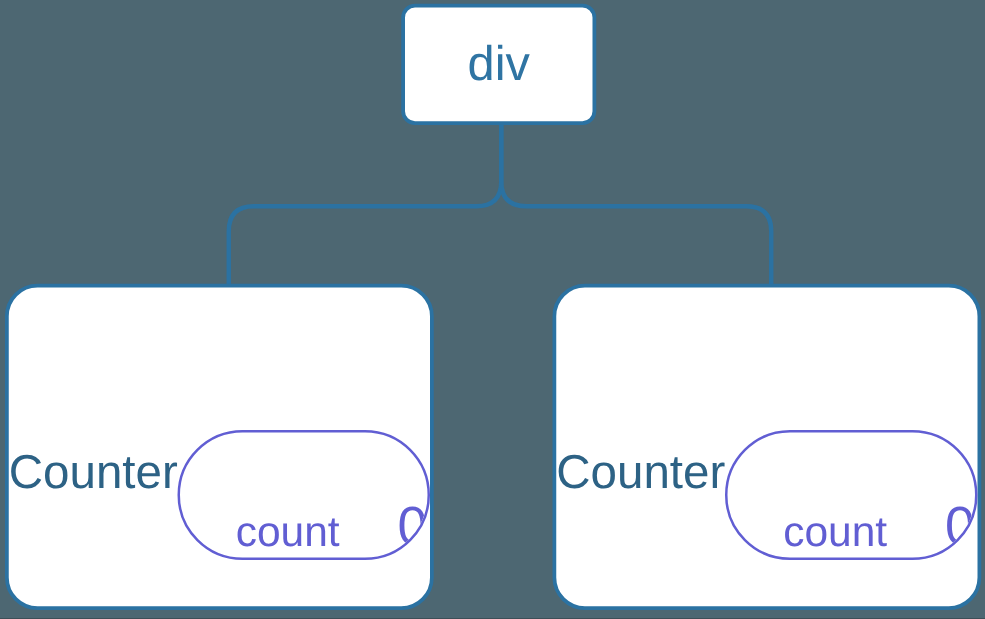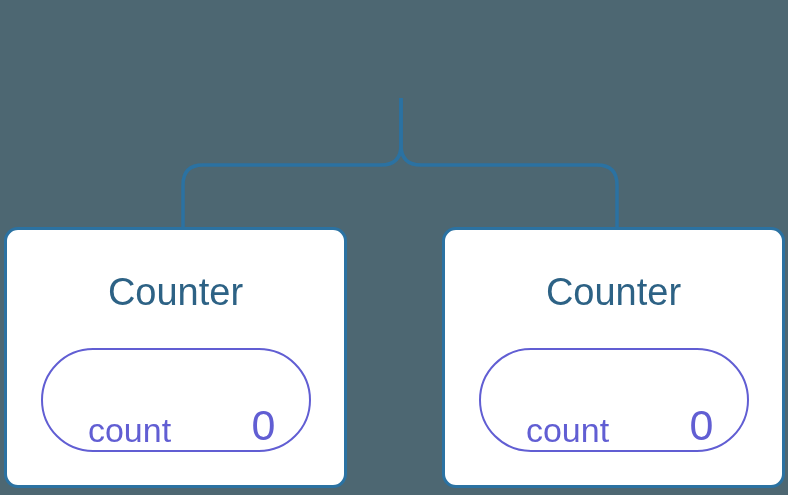--- a/index.html
+++ b/index.html
@@ -45,23 +45,23 @@
     display: flex;
     align-items: center;
     justify-content: center;
     font-size: 39px;
     font-weight: 500;
     color: var(--root-text);
   }
   .component-card {
     top: 227px;
     width: 343px; height: 261px;
-    border-radius: 14px;
+    border-radius: 26px;
     display: flex;
-    flex-direction: column;
+    flex-direction: row;
     align-items: center;
     padding-top: 42px;
   }
   .component-card.left  { left: 4px; }
   .component-card.right { left: 442px; }
   .component-title {
     font-size: 38px;
     font-weight: 500;
     line-height: 1.1;
     color: var(--component-title);
@@ -101,20 +101,23 @@
 </head>
 <body>
 
 <div class="canvas">
 
   <svg class="connectors" viewBox="0 0 788 495" xmlns="http://www.w3.org/2000/svg" aria-hidden="true">
     <path d="M 401 98 V 145 Q 401 165 381 165 H 203 Q 183 165 183 185 V 229"></path>
     <path d="M 401 98 V 145 Q 401 165 421 165 H 597 Q 617 165 617 185 V 229"></path>
   </svg>
 
+  <div class="node root-node">
+    <span>div</span>
+  </div>
 
   <div class="node component-card left">
     <div class="component-title">Counter</div>
     <div class="state-pill">
       <div class="state-key">count</div>
       <div class="pill-divider"></div>
       <div class="state-value">0</div>
     </div>
   </div>
 

